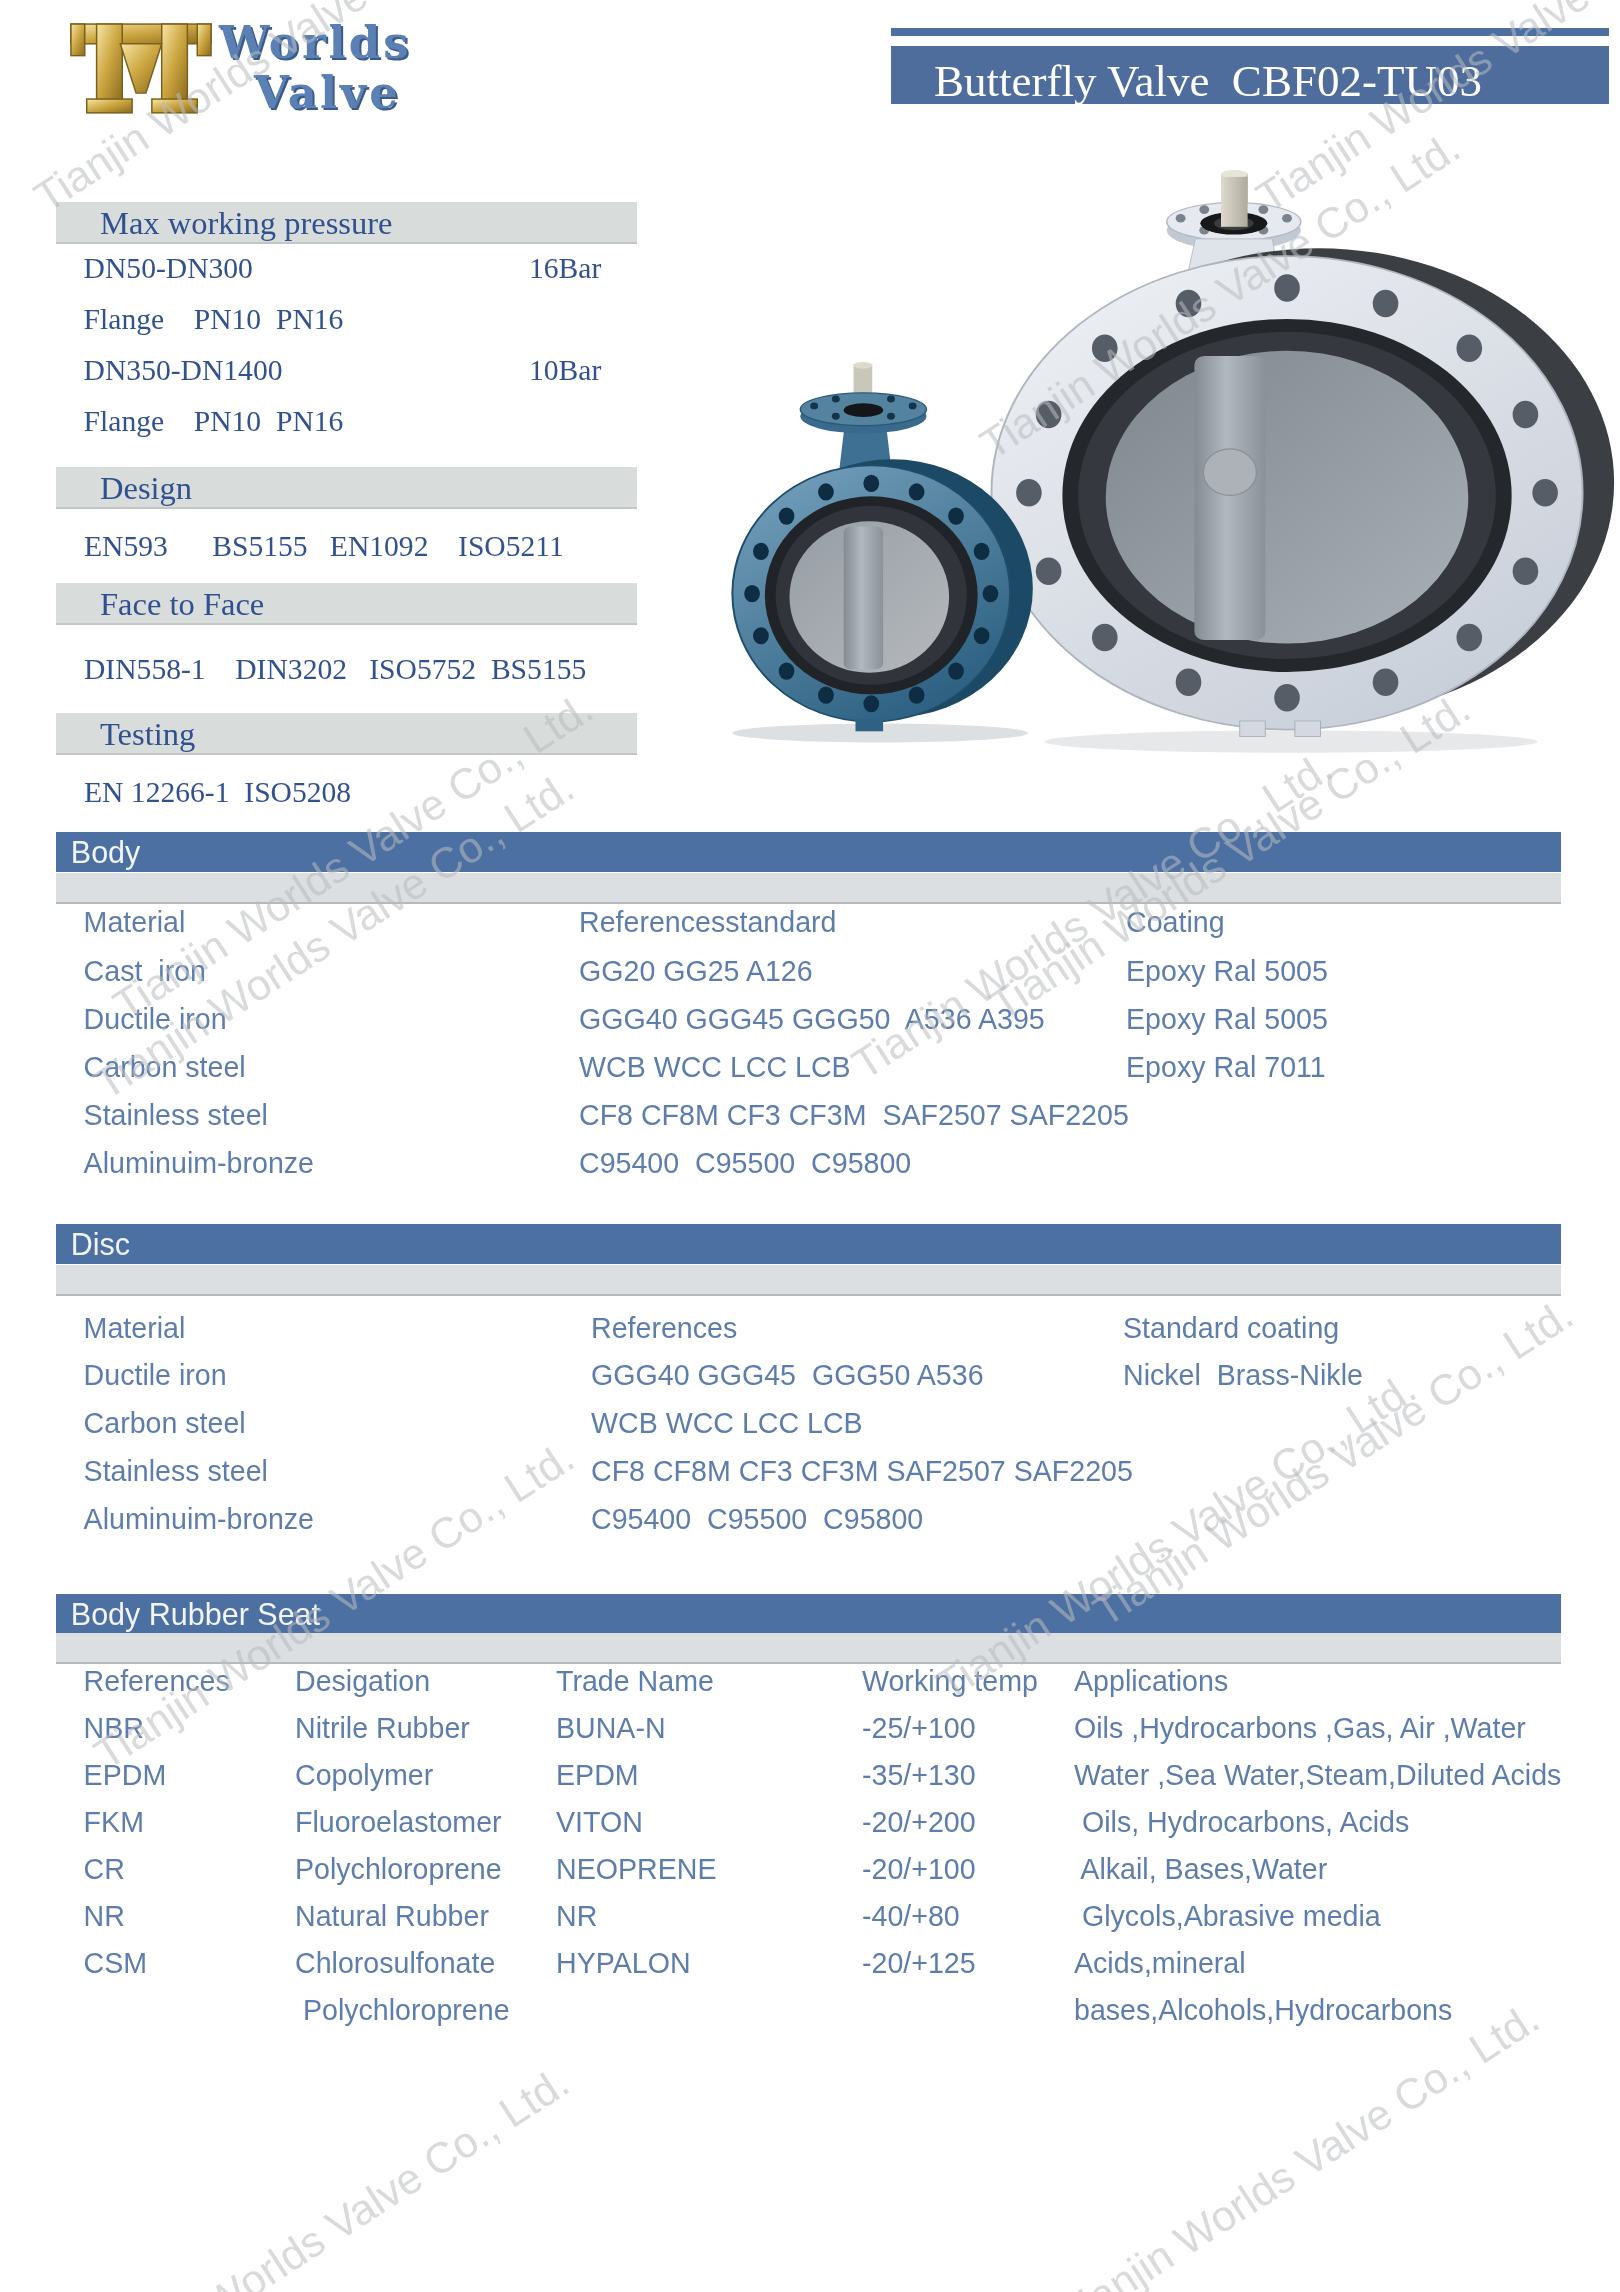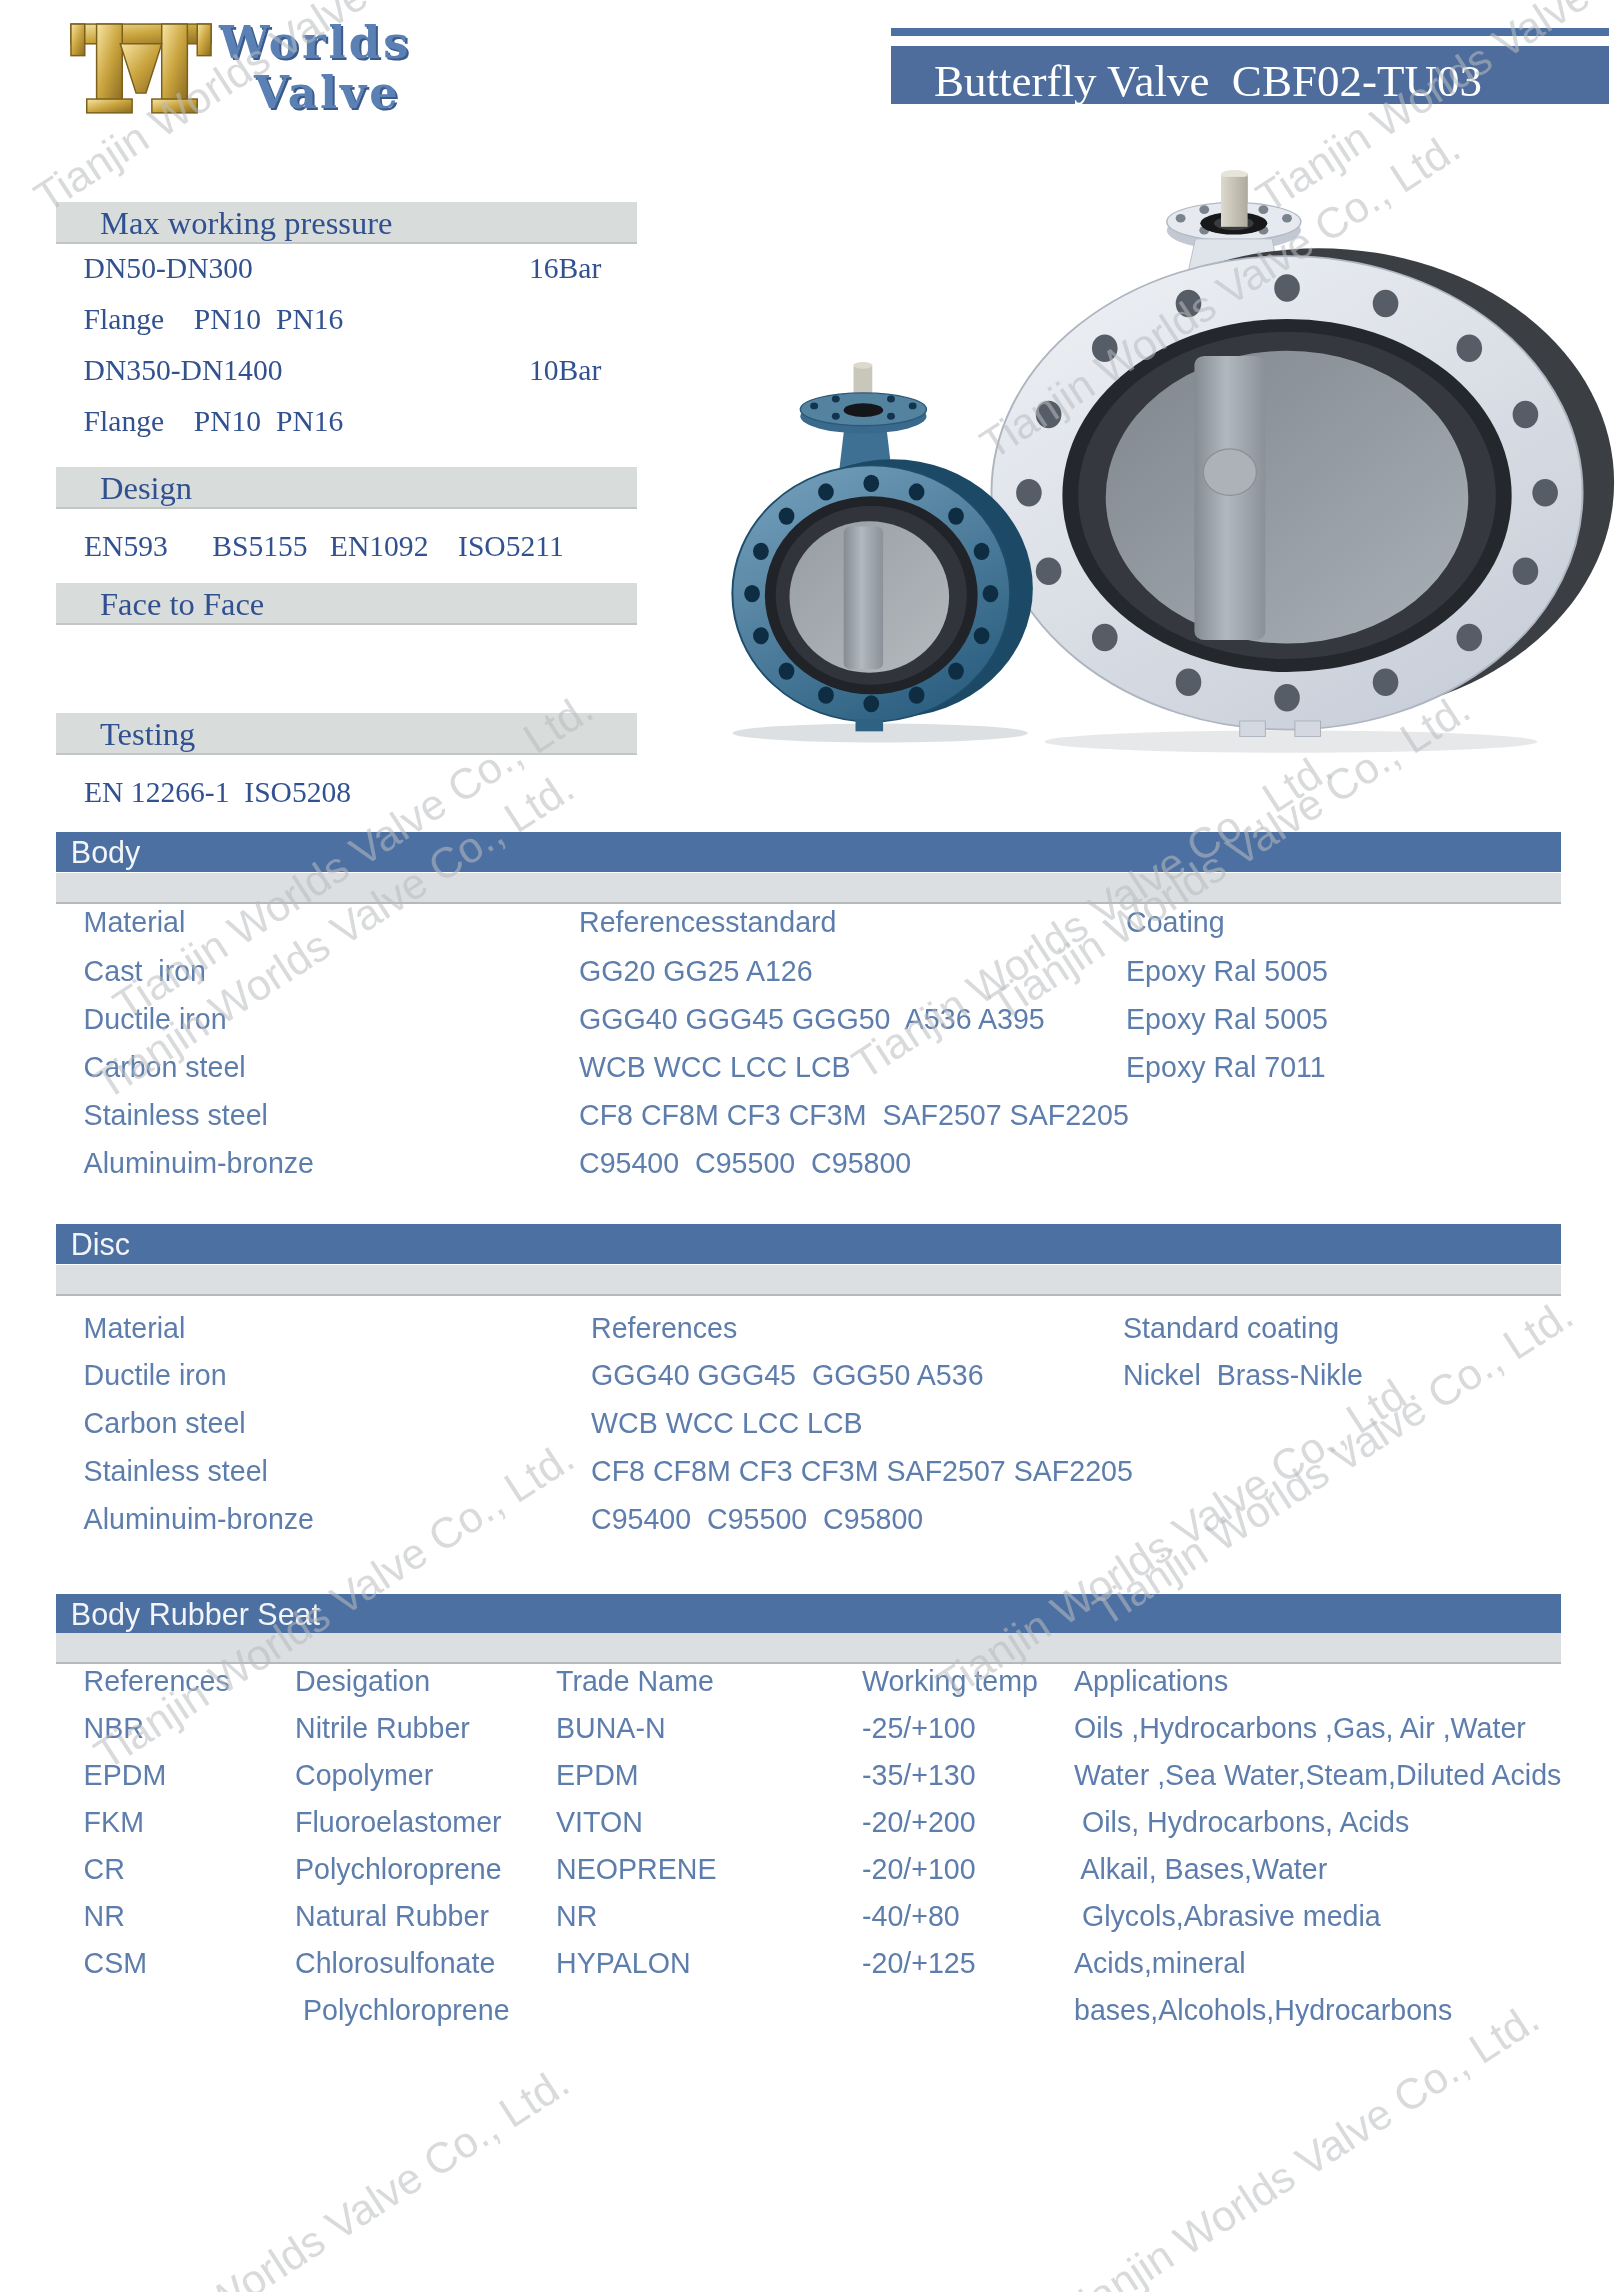--- a/index.html
+++ b/index.html
@@ -227,20 +227,21 @@
       <div class="p-row">
         <span class="p-label">Flange    PN10  PN16</span>
         <span class="p-value"></span>
       </div>
     </div>
 
   <div class="serif-h h-design">Design</div>
   <div class="spec-line l-design">EN593      BS5155   EN1092    ISO5211</div>
 
   <div class="serif-h h-face">Face to Face</div>
+  <div class="spec-line l-face">DIN558-1    DIN3202   ISO5752  BS5155</div>
 
   <div class="serif-h h-testing">Testing</div>
   <div class="spec-line l-testing">EN 12266-1  ISO5208</div>
 
   <div class="blue-bar b-body">Body</div>
   <div class="sub-bar s-body"></div>
   <div class="tbl tbl-body">
       <div class="t-row t-head">
         <span class="t-cell c0">Material</span>
         <span class="t-cell c1">Referencesstandard</span>

